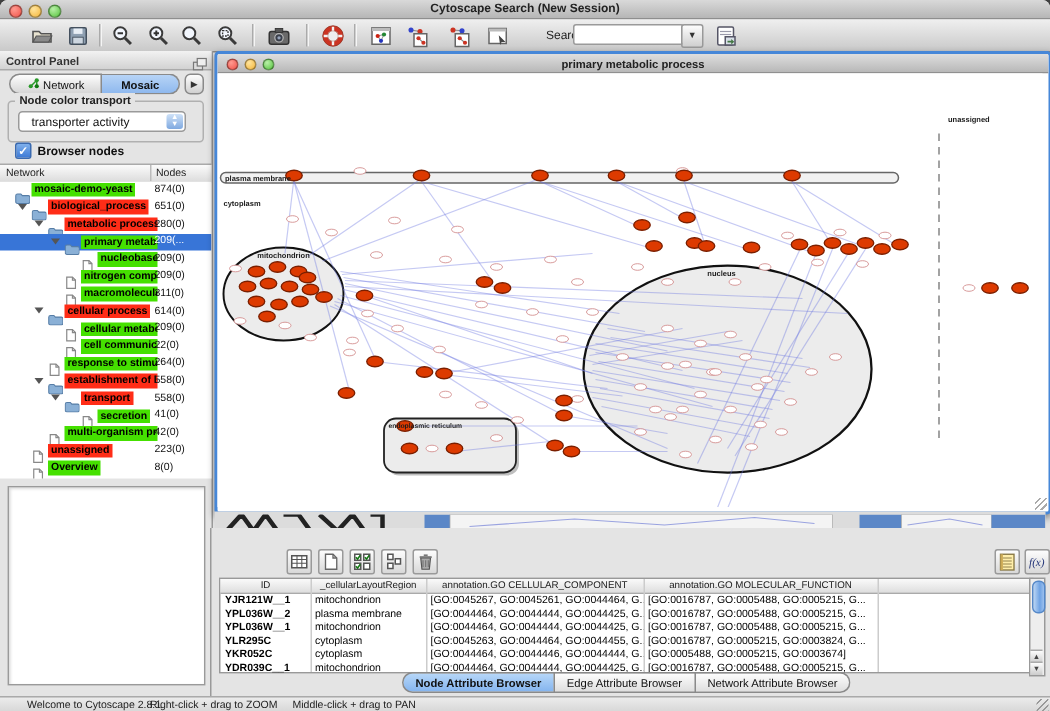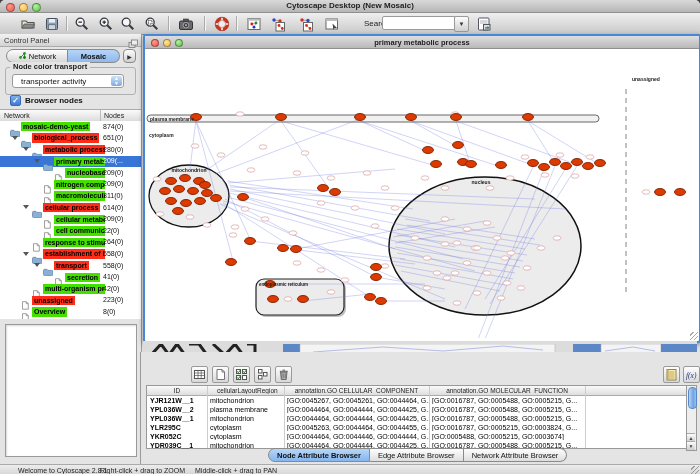--- a/index.html
+++ b/index.html
@@ -23,21 +23,21 @@
   .tsep{position:absolute;top:3px;width:1px;height:15px;background:#aaa;border-right:1px solid #f5f5f5;}
   .searchlbl{position:absolute;top:6px;font-size:8px;color:#222;padding-left:12px;}
   .searchfield{position:absolute;top:3px;width:68px;height:12px;background:#fff;
     border:1px solid #9a9a9a;border-radius:2px;font-size:8px;padding:0 2px;}
   .combo{position:absolute;top:3px;width:13px;height:14px;background:linear-gradient(#fdfdfd,#cfcfcf);
     border:1px solid #999;border-radius:2px;font-size:6px;color:#333;text-align:center;line-height:14px;}
   
   .cpanel{position:absolute;left:0;top:34px;width:141px;height:430px;background:#e4e4e4;border-right:1px solid #9a9a9a;}
   .phead{position:absolute;left:0;top:0;width:100%;height:12px;
     background:linear-gradient(#f2f2f2,#d2d2d2);border-bottom:1px solid #aaa;}
-  .phead .ptitle{position:absolute;left:4px;top:2px;font-size:7.5px;color:#333;}
+  .phead .ptitle{position:absolute;left:4px;top:2px;font-size:7.5px;color:#333;font-weight:bold;}
   .phead .float{position:absolute;right:3px;top:1px;}
   .cptabs{position:absolute;left:6px;top:15px;height:14px;display:flex;}
   .seg{height:14px;box-sizing:border-box;border:1px solid #8a8a8a;font-size:7.5px;color:#111;
     display:flex;align-items:center;justify-content:center;gap:2px;background:linear-gradient(#fdfdfd,#d6d6d6);}
   .seg.first{border-radius:7px 0 0 7px;width:62px;}
   .seg.sel{background:linear-gradient(#b7d4f6,#8fb9ee);border-left:none;border-radius:0 7px 7px 0;width:52px;font-weight:bold;}
   .arrbtn{margin-left:3px;width:13px;height:14px;box-sizing:border-box;border:1px solid #8a8a8a;border-radius:4px;
     background:linear-gradient(#fdfdfd,#d0d0d0);font-size:6px;color:#333;display:flex;align-items:center;justify-content:center;}
   .groupbox{position:absolute;left:5px;top:33px;width:129px;height:26px;border:1px solid #b0b0b0;border-radius:3px;}
   .gblegend{position:absolute;left:10px;top:28px;background:#e4e4e4;padding:0 3px;font-size:7.5px;font-weight:bold;color:#222;}
@@ -110,21 +110,21 @@
 <body>
 
 <div class="app">
 
   <div class="titlebar">
     <div class="lights">
       <span class="light lr"></span>
       <span class="light ly"></span>
       <span class="light lg"></span>
     </div>
-    <div class="title">Cytoscape Desktop (New Mosaic)</div>
+    <div class="title">Cytoscape Search (New Session)</div>
   </div>
 
   <div class="toolbar" id="toolbar">
       <div class="tbtn" style="left: 18px; width: 20px;">
         <svg width="16" height="16" viewBox="0 0 16 16">
           <path d="M2 12 V5 h4 l1.5 1.5 H14 V12 Z" fill="#e8e3d0" stroke="#555" stroke-width="1.1"></path>
           <path d="M2 12 L4.2 8 H14.5 L12.5 12 Z" fill="#8a8a8a" stroke="#555" stroke-width="0.8"></path>
         </svg>
       </div>
       <div class="tbtn" style="left: 42px; width: 20px;">

